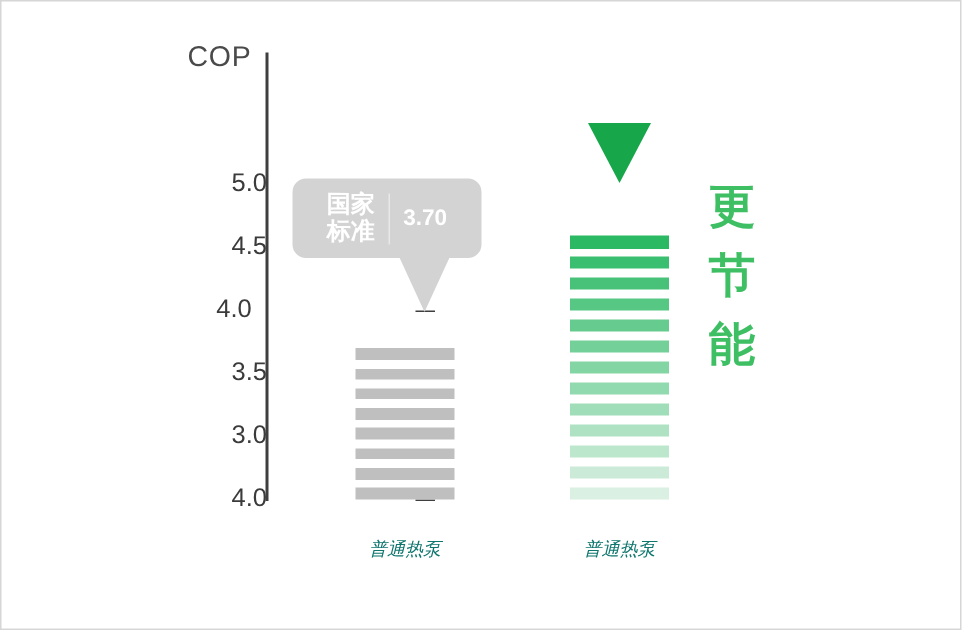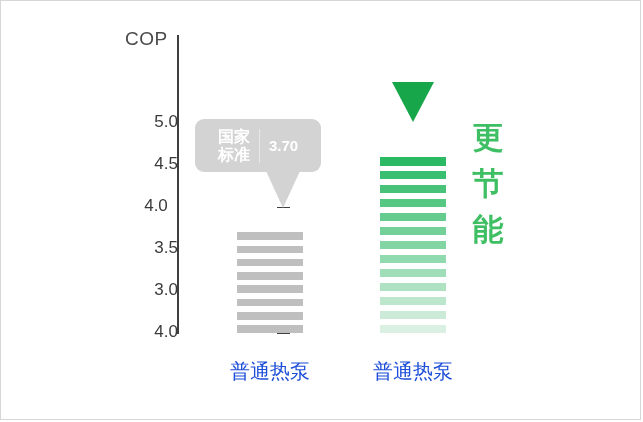--- a/index.html
+++ b/index.html
@@ -66,23 +66,24 @@
   .seg{width:100%;}
 
   .bar-gray{ left:236px; width:66px; }
   .bar-green{ left:379px; width:66px; }
 
   
   .x-label{
     position:absolute;
     top:357px;
     text-align:center;
-    font-size:20px;
-    color:#1d4ed8;
-    white-space:nowrap;
+    font-size:12px;
+    color:#0f766e;
+    white-space:nowrap;
+    font-style:italic;
   }
   .x-label-gray{ left:200px; width:138px; }
   .x-label-green{ left:343px; width:138px; }
 
   
   .callout{
     position:absolute;
     border-radius:11px;
     box-sizing:border-box;
     display:flex;

